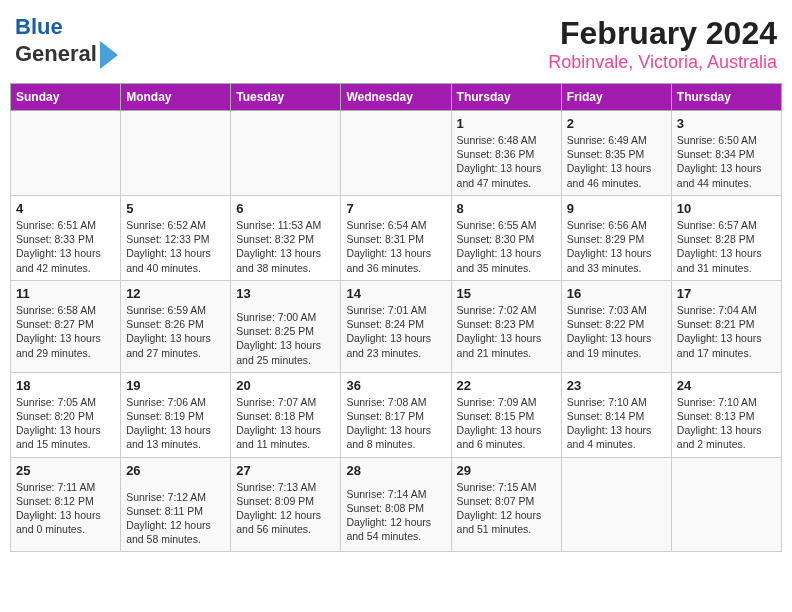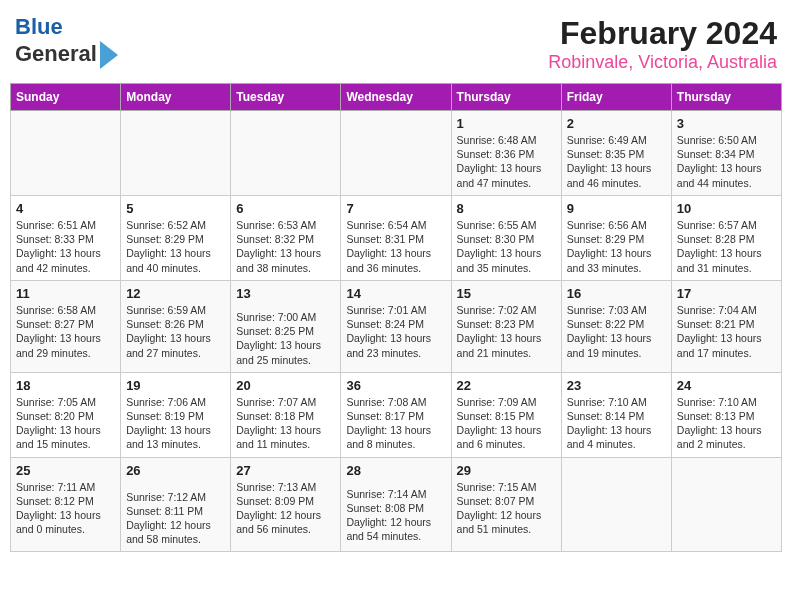--- a/index.html
+++ b/index.html
@@ -160,27 +160,27 @@
         <td>
           <span class="day-num">4</span>
           <div class="day-info" style="white-space: pre-line;">Sunrise: 6:51 AM
 Sunset: 8:33 PM
 Daylight: 13 hours
 and 42 minutes.</div>
         </td>
         <td>
           <span class="day-num">5</span>
           <div class="day-info" style="white-space: pre-line;">Sunrise: 6:52 AM
-Sunset: 8:29 PM
+Sunset: 12:33 PM
 Daylight: 13 hours
 and 40 minutes.</div>
         </td>
         <td>
           <span class="day-num">6</span>
-          <div class="day-info" style="white-space: pre-line;">Sunrise: 6:53 AM
+          <div class="day-info" style="white-space: pre-line;">Sunrise: 11:53 AM
 Sunset: 8:32 PM
 Daylight: 13 hours
 and 38 minutes.</div>
         </td>
         <td>
           <span class="day-num">7</span>
           <div class="day-info" style="white-space: pre-line;">Sunrise: 6:54 AM
 Sunset: 8:31 PM
 Daylight: 13 hours
 and 36 minutes.</div>

